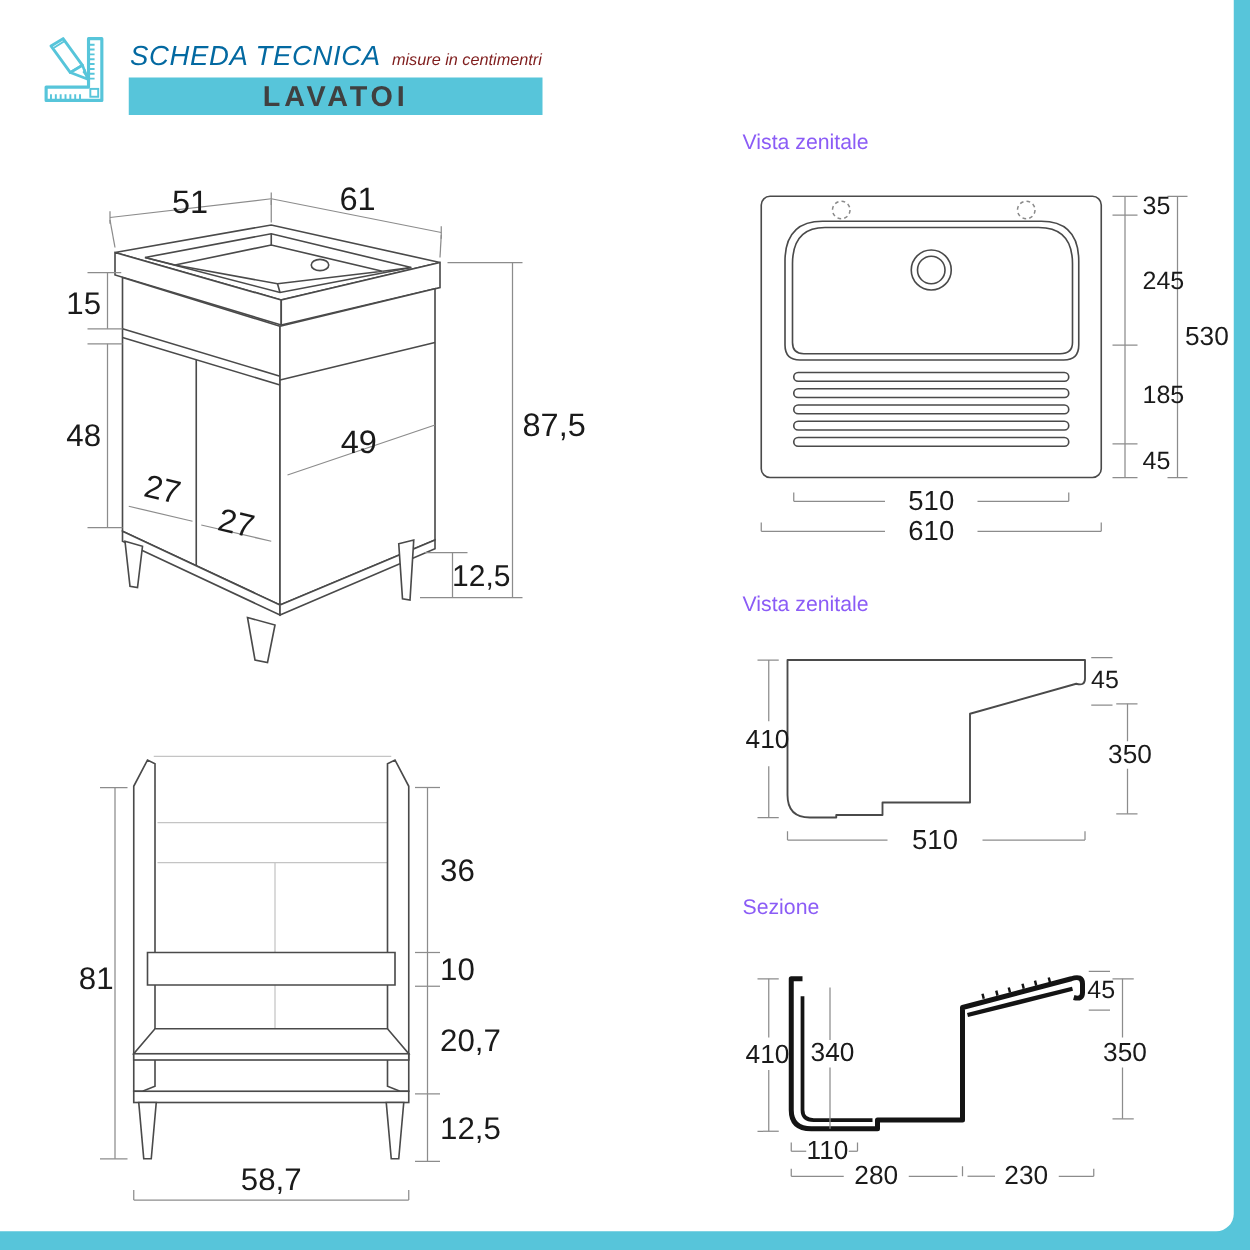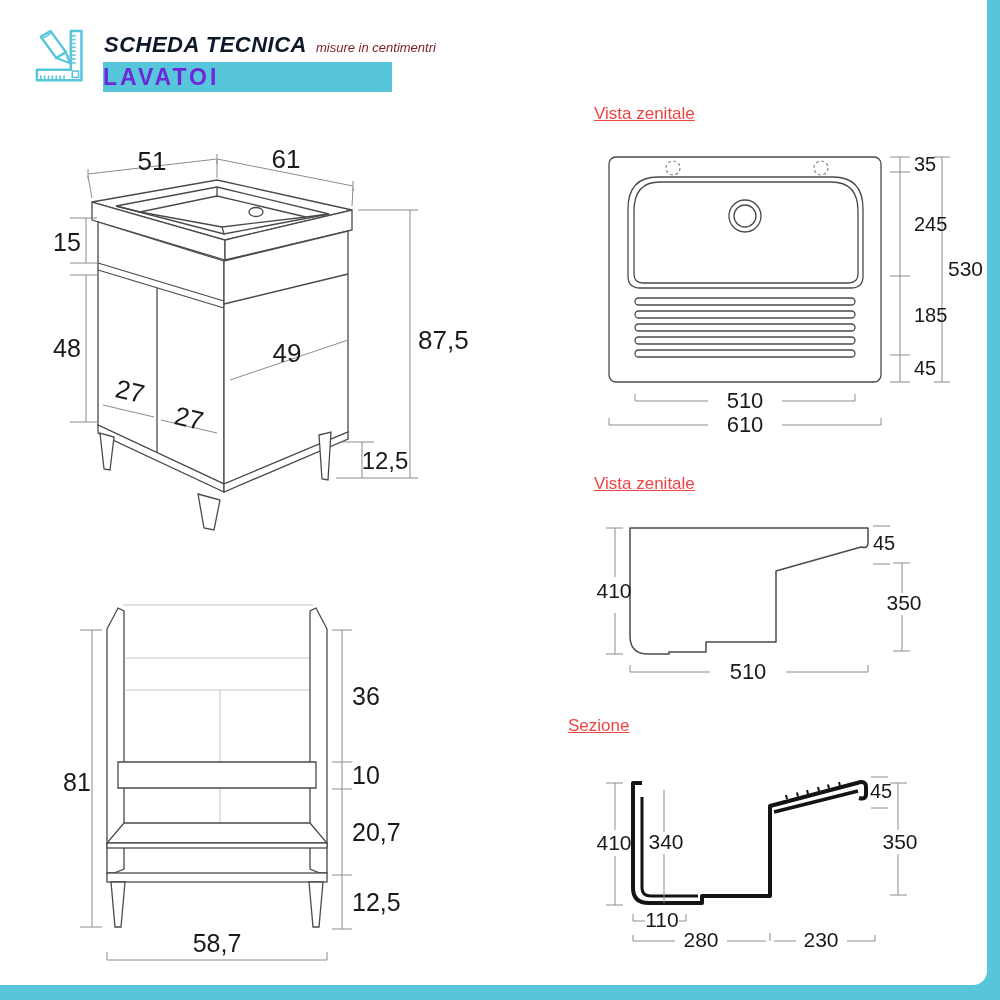--- a/index.html
+++ b/index.html
@@ -1,24 +1,24 @@
 <!DOCTYPE html>
 <html><head>
 <meta charset="utf-8">
 <style>
   html,body{margin:0;padding:0;}
   #page{position:relative;width:1000px;height:1000px;background:#57c5da;font-family:"Liberation Sans",sans-serif;overflow:hidden;}
   #sheet{position:absolute;left:0;top:0;right:13px;bottom:15px;background:#ffffff;border-bottom-right-radius:14px;}
   .abs{position:absolute;}
   #header-text{left:104px;top:32px;display:flex;align-items:baseline;white-space:nowrap;}
-  #header-title{font-style:italic;font-weight:bold;font-size:22px;color:#0f172a;letter-spacing:.5px;}
+  #header-title{font-style:italic;font-weight:normal;font-size:22px;color:#0369a1;letter-spacing:.5px;}
   #header-subtitle{font-style:italic;font-size:13px;color:#7f1d1d;margin-left:9px;}
-  #banner{left:103px;top:62px;width:289px;height:30px;background:#57c5da;color:#6d28d9;
-          font-weight:bold;font-size:23px;letter-spacing:3px;line-height:30px;}
-  .view-title{font-size:17px;color:#ef4444;text-decoration:underline;}
+  #banner{left:103px;top:62px;width:331px;height:30px;background:#57c5da;color:#404040;
+          font-weight:bold;font-size:23px;letter-spacing:3px;text-align:center;line-height:30px;}
+  .view-title{font-size:17px;color:#8b5cf6;}
   svg text{font-family:"Liberation Sans",sans-serif;fill:#1a1a1a;}
   .ln{stroke:#4a4a4a;stroke-width:1.3;fill:none;}
   .face{stroke:#4a4a4a;stroke-width:1.3;fill:#ffffff;}
   .lite{stroke:#c4c4c4;stroke-width:1;fill:none;}
   .dim{stroke:#8c8c8c;stroke-width:1;fill:none;}
   .thick{stroke:#141414;fill:none;stroke-linejoin:round;}
 </style>
 </head>
 <body>
 <div id="page">
@@ -216,21 +216,21 @@
           <line x1="297" y1="372" x2="297" y2="380"></line>
     </g>
     <text x="47" y="211" font-size="25" text-anchor="middle">81</text>
     <text x="322" y="125" font-size="25">36</text>
     <text x="322" y="204" font-size="25">10</text>
     <text x="322" y="261" font-size="25">20,7</text>
     <text x="322" y="331" font-size="25">12,5</text>
     <text x="187" y="372" font-size="25" text-anchor="middle">58,7</text>
   </svg>
 
-  <div class="abs view-title" style="left:568px;top:716px">Sezione</div>
+  <div class="abs view-title" style="left:594px;top:716px">Sezione</div>
   <svg class="abs" style="left:590px;top:750px" width="400" height="250" viewBox="0 0 400 250">
     <path class="thick" stroke-width="4" d="M52,33 L43,33 L43,138 Q43,153 59,153 L112,153 L112,146 L180,146 L180,56 L267,33 Q276,30 276,37 L276,44 Q276,50 269,48"></path>
     <path class="thick" stroke-width="3" d="M52,47 L52,138 Q52,146 61,146 L108,146"></path>
     <line class="thick" stroke-width="3.5" x1="184" y1="62" x2="268" y2="41"></line>
     <g stroke="#141414" stroke-width="2">
       <line x1="197" y1="49" x2="196" y2="45"></line>
           <line x1="208" y1="46.5" x2="207" y2="42.5"></line>
       <line x1="218" y1="44" x2="217" y2="40"></line>
           <line x1="229" y1="41" x2="228" y2="37"></line>
       <line x1="239" y1="38.5" x2="238" y2="34.5"></line>

